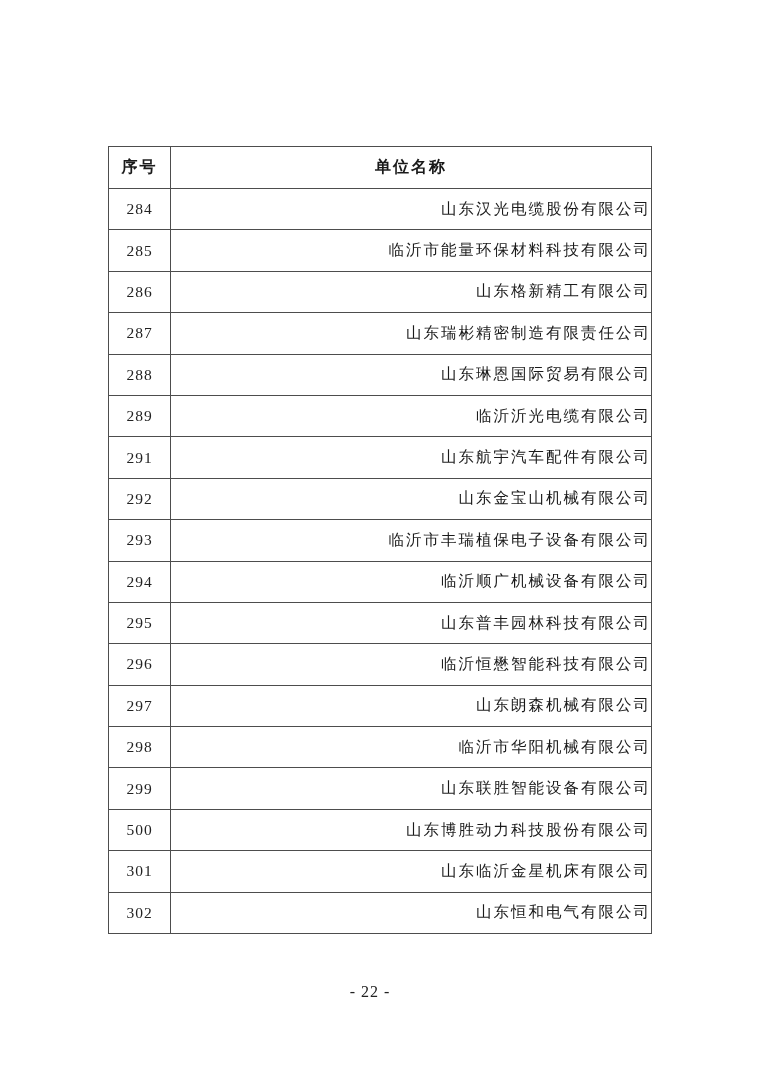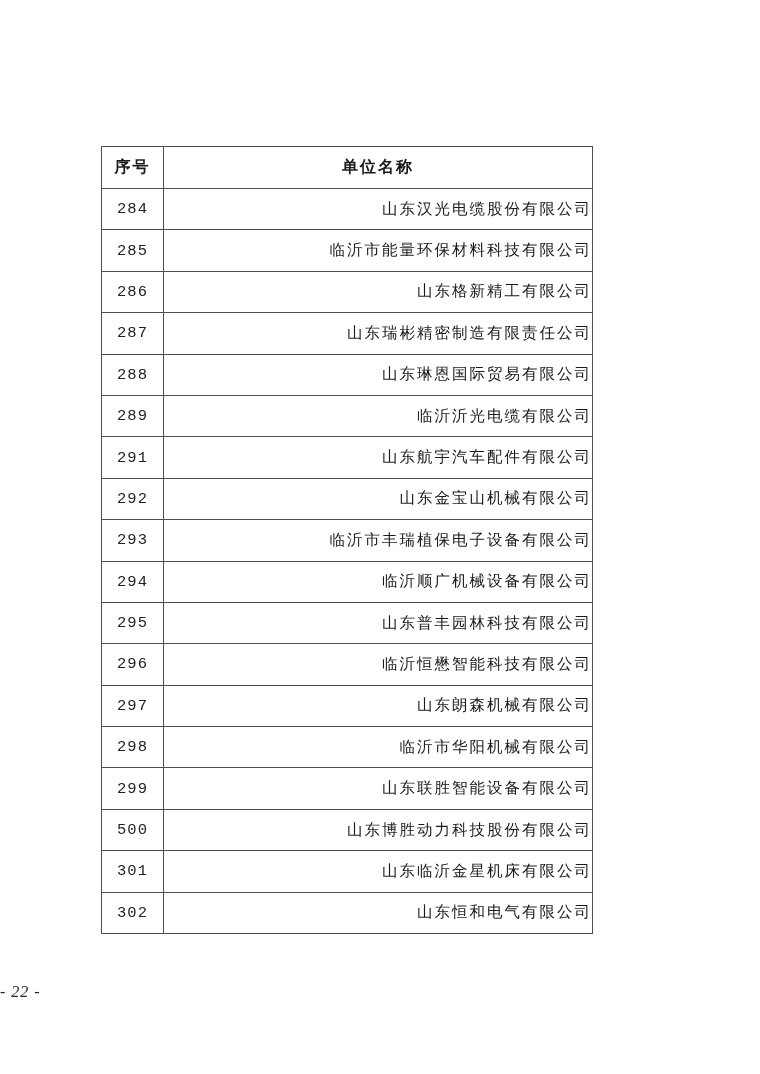--- a/index.html
+++ b/index.html
@@ -11,23 +11,23 @@
     position: relative;
     width: 760px;
     height: 1074px;
     background: #ffffff;
     font-family: "Liberation Serif", "DejaVu Serif", serif;
     color: #1f1f1f;
     overflow: hidden;
   }
   table.company-table {
     position: absolute;
-    left: 101px;
+    left: 108px;
     top: 146px;
-    width: 492px;
+    width: 544px;
     border-collapse: collapse;
     table-layout: fixed;
   }
   table.company-table col.col-no { width: 62px; }
   table.company-table th,
   table.company-table td {
     border: 1px solid #4d4d4d;
     padding: 0;
     vertical-align: middle;
   }
@@ -39,38 +39,38 @@
     letter-spacing: 2px;
     color: #1a1a1a;
   }
   table.company-table td {
     height: 40.4px;
     font-size: 15.5px;
   }
   td.cell-no {
     text-align: center;
     letter-spacing: 1px;
-    font-family: Liberation Mono, monospace;
+    font-family: Liberation Serif, serif;
     color: #222;
   }
   td.cell-name {
     text-align: right;
     padding-left: 14px;
     letter-spacing: 2px;
     color: #1a1a1a;
   }
   .page-footer {
     position: absolute;
     top: 983px;
     left: 0;
     width: 740px;
+    text-align: center;
     font-size: 16px;
     letter-spacing: 1px;
     color: #222;
-    font-style: italic;
   }
 </style>
 </head>
 <body>
 
 <div class="page">
 
   <table class="company-table">
     <colgroup>
       <col class="col-no">

